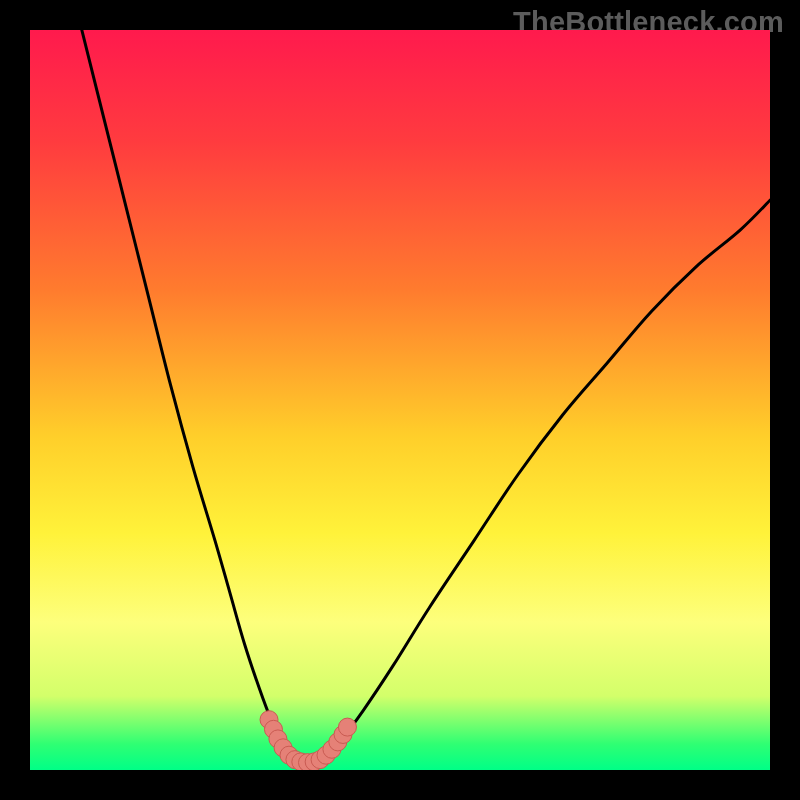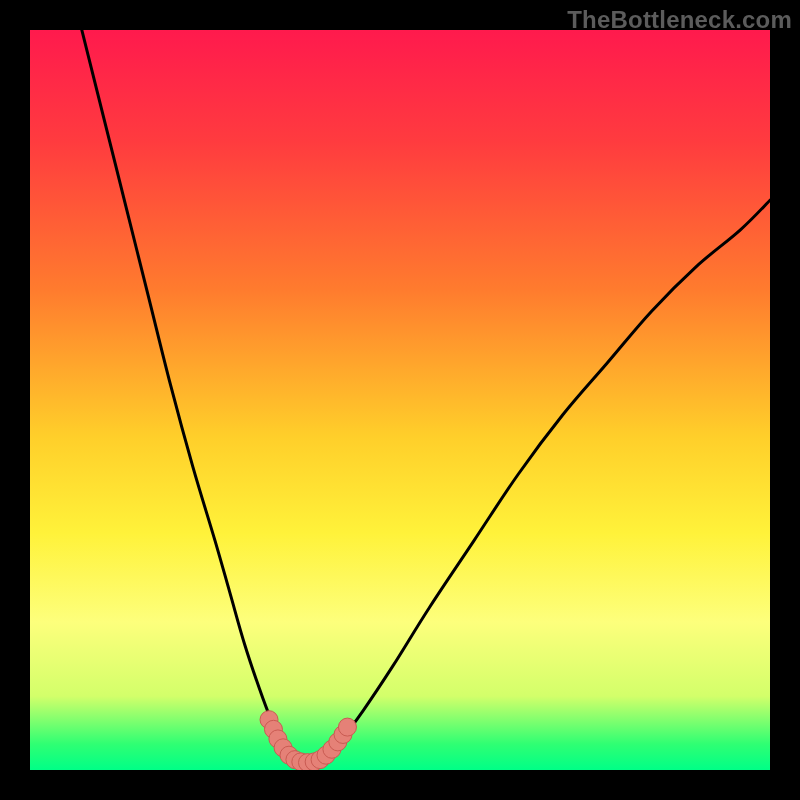--- a/index.html
+++ b/index.html
@@ -20,23 +20,23 @@
     position: absolute;
     left: 30px;
     top: 30px;
     width: 740px;
     height: 740px;
     overflow: hidden;
   }
   .watermark {
     position: absolute;
     top: 6px;
-    right: 8px;
+    right: 16px;
     color: #5c5c5c;
-    font-size: 24px;
+    font-size: 29px;
     font-weight: 600;
     letter-spacing: 0.2px;
     font-family: Arial, Helvetica, sans-serif;
   }
   svg { display: block; }
 </style>
 </head>
 <body>
 
 <div class="frame">

